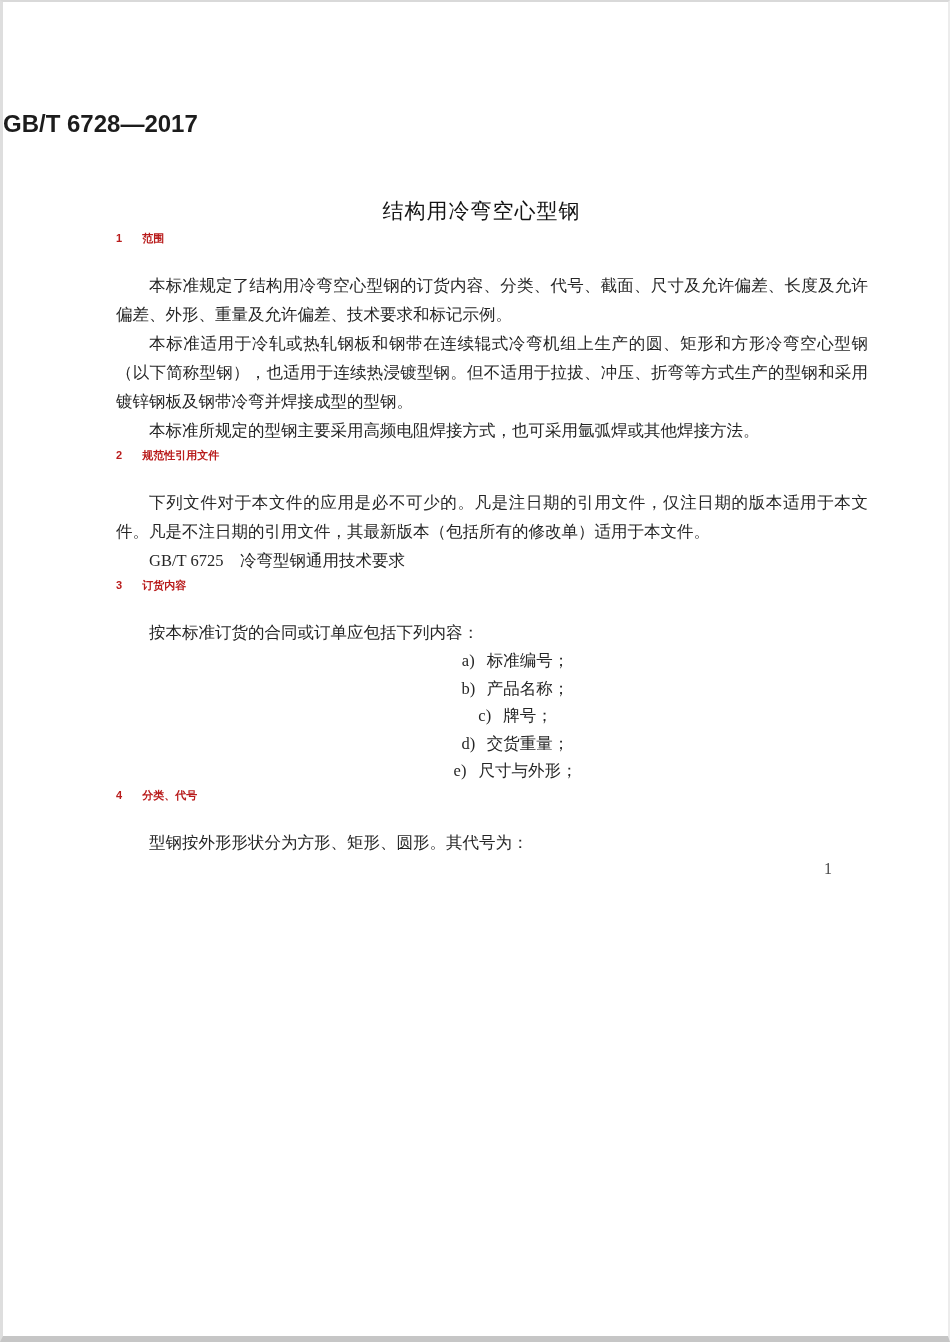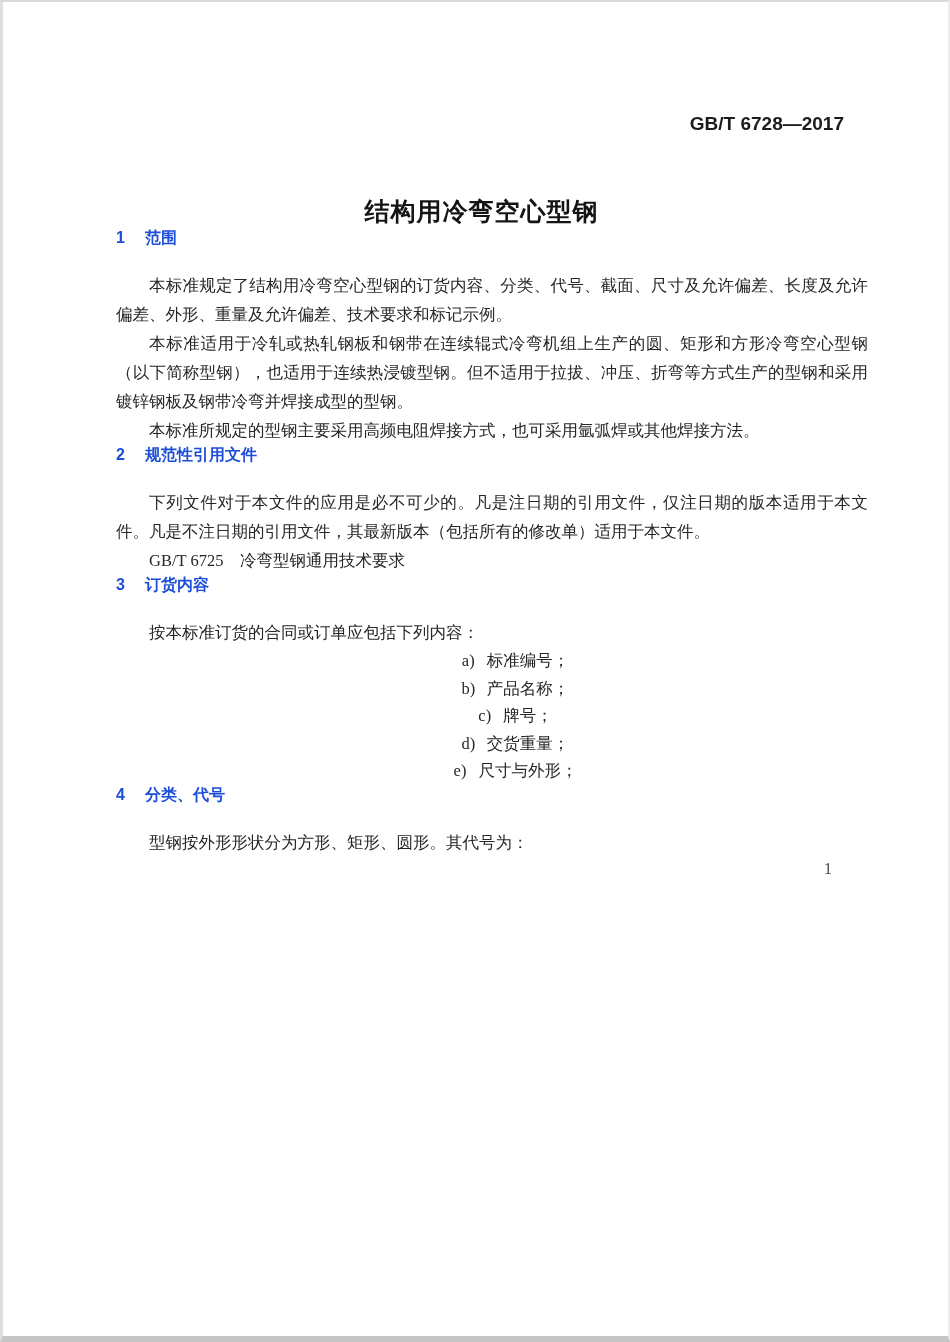--- a/index.html
+++ b/index.html
@@ -15,47 +15,47 @@
     background: #ffffff;
     color: #262626;
     border-top: 2px solid #d9d9d9;
     border-left: 3px solid #dedede;
     border-right: 2px solid #ececec;
     border-bottom: 6px solid #c6c6c6;
     overflow: hidden;
   }
   .header {
     margin: 112px 104px 0 0;
-    text-align: right;
+    text-align: left;
     font-family: "Liberation Sans", "DejaVu Sans", sans-serif;
     font-weight: bold;
-    font-size: 19px;
+    font-size: 24px;
     line-height: 20px;
     color: #1c1c1c;
   }
   h1.doc-title {
     margin: 60px 0 0 12px;
     text-align: center;
     font-family: "Liberation Sans", "DejaVu Sans", sans-serif;
-    font-size: 25px;
+    font-size: 21px;
     letter-spacing: 1px;
     line-height: 34px;
     color: #141414;
-    font-weight: bold;
+    font-weight: normal;
   }
   .content {
     margin-left: 113px;
     width: 752px;
     font-size: 16.5px;
   }
   h2.sec-h {
     font-family: "Liberation Sans", "DejaVu Sans", sans-serif;
-    font-size: 16px;
+    font-size: 11px;
     font-weight: bold;
-    color: #1d4ed8;
+    color: #b91c1c;
     line-height: 20px;
     margin: 0 0 23px 0;
   }
   h2 .sec-no { margin-right: 20px; }
   .mt-s1 { margin-top: 47px; }
   .mt-s2 { margin-top: 9px; }
   .mt-s3 { margin-top: 19px; }
   .mt-s4 { margin-top: 16px; }
   .mt-s5 { margin-top: 19px; }
   p.body-p {

